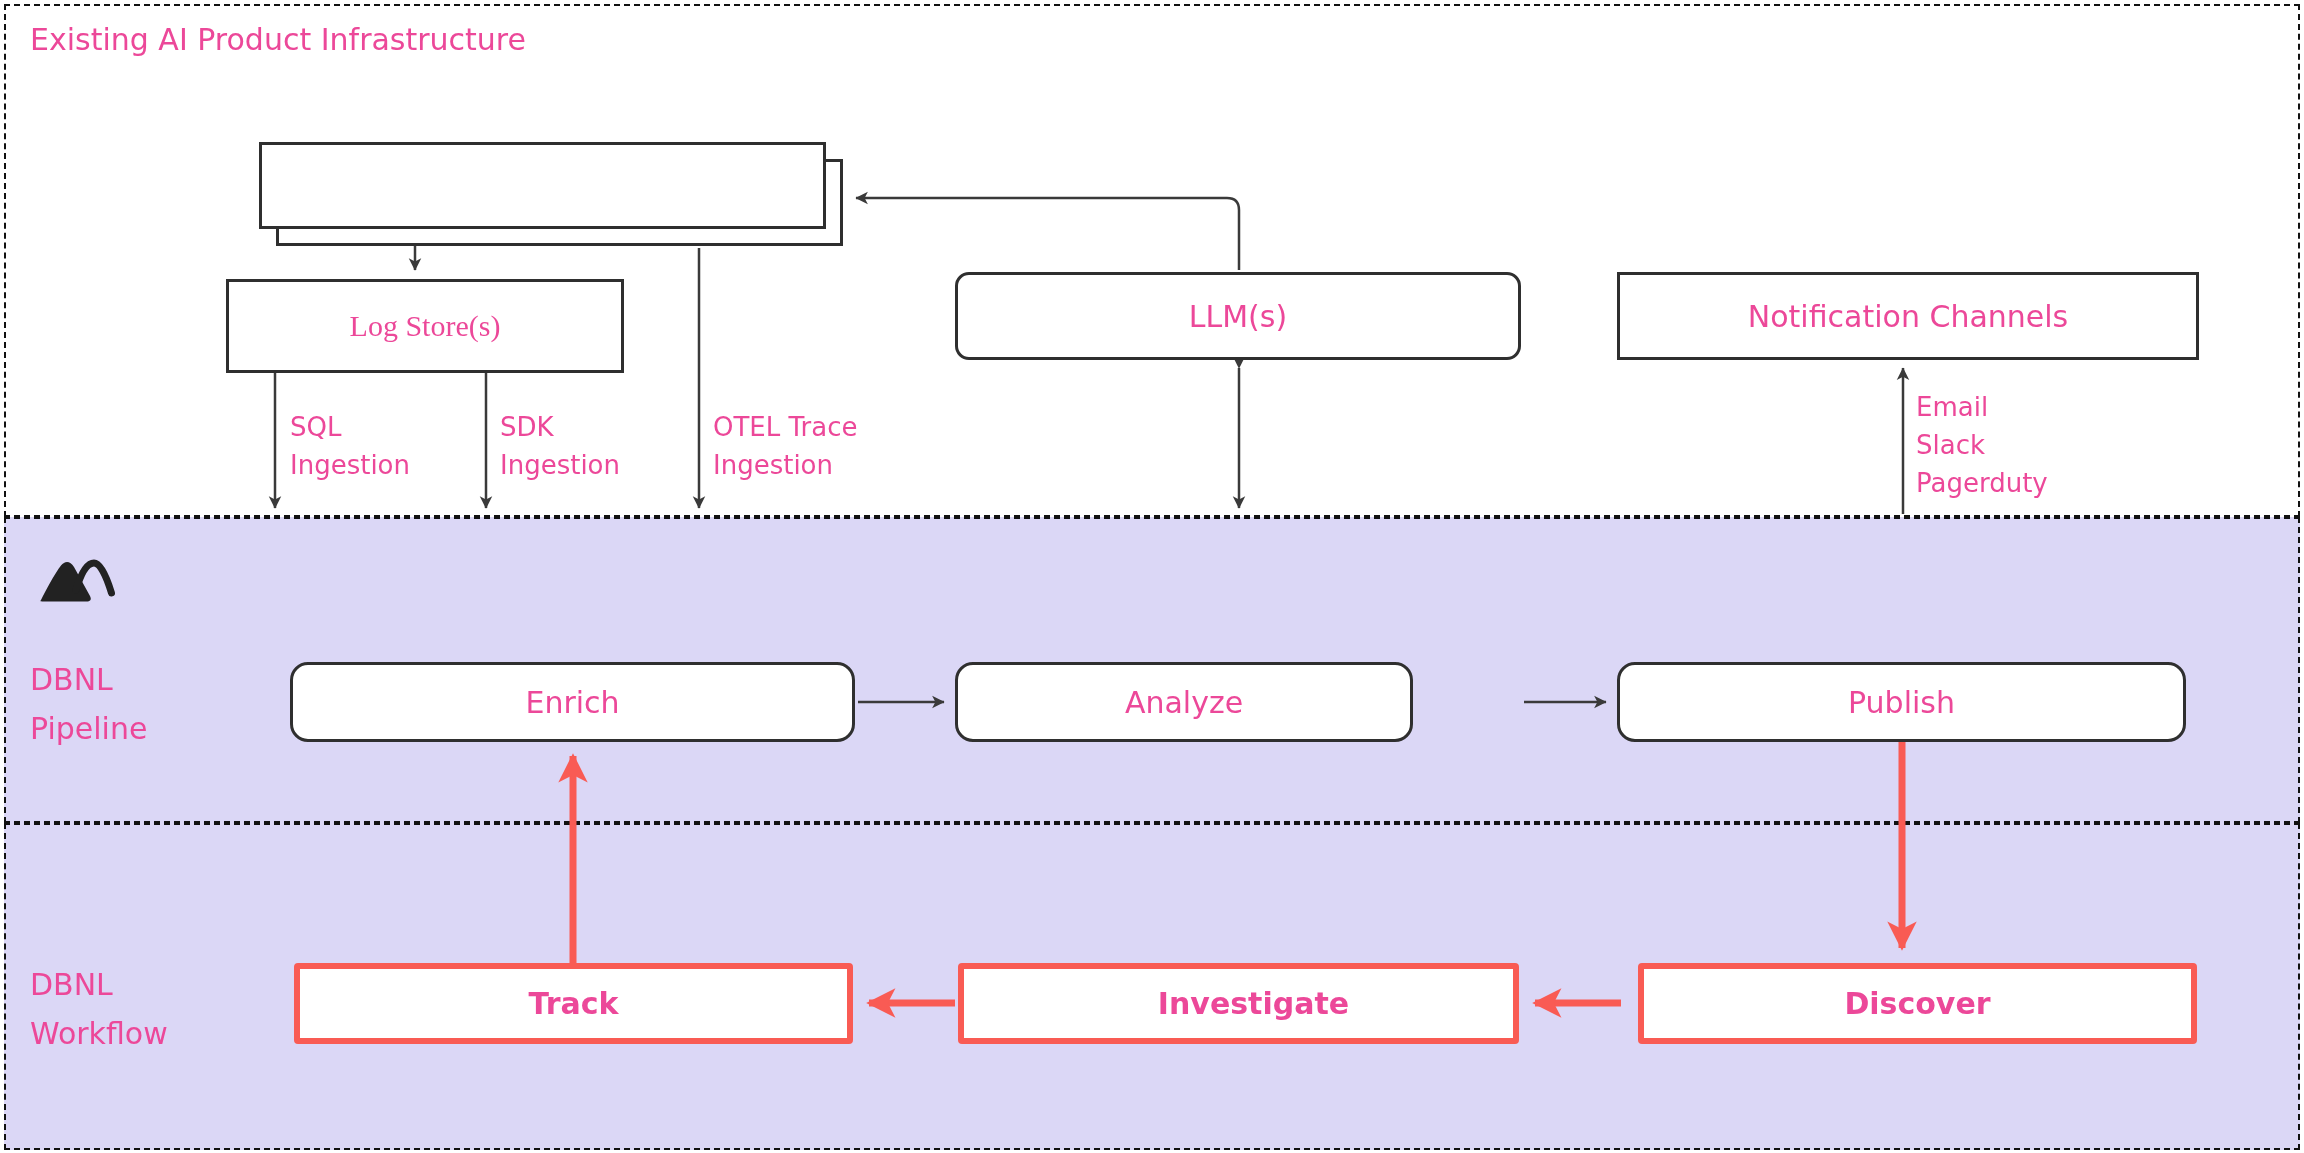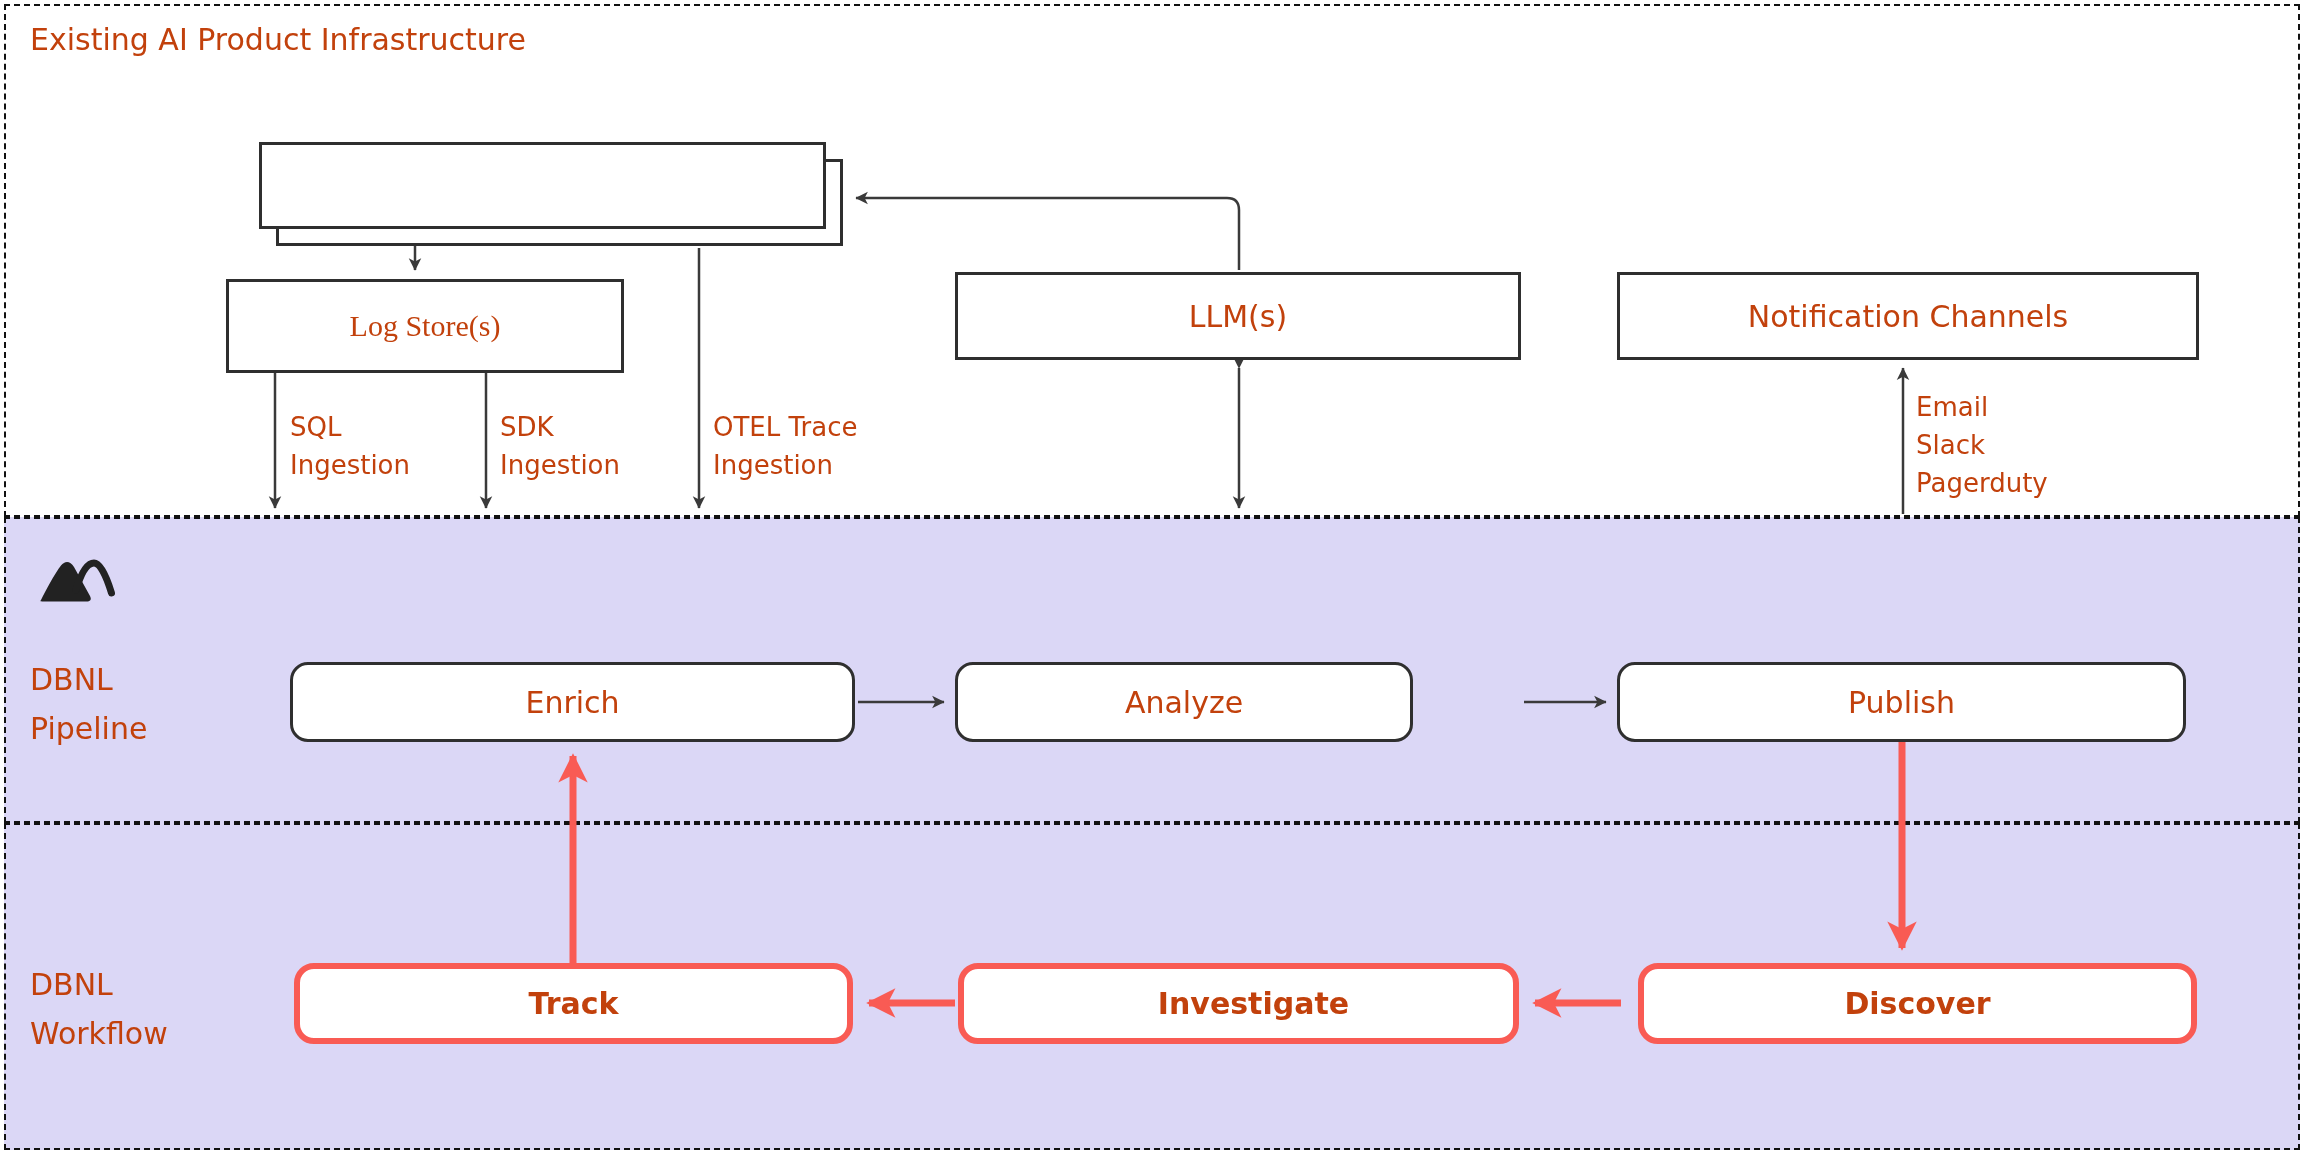--- a/index.html
+++ b/index.html
@@ -1,32 +1,32 @@
 <!DOCTYPE html>
 <html><head>
 <meta charset="utf-8">
 <style>
   html,body{margin:0;padding:0;background:#ffffff;}
   .canvas{
     position:relative;width:2304px;height:1153px;background:#ffffff;overflow:hidden;
-    font-family:"DejaVu Sans","Liberation Sans",sans-serif;color:#c2410c;
+    font-family:"DejaVu Sans","Liberation Sans",sans-serif;color:#ec4899;
   }
   .sec{position:absolute;left:4px;width:2296px;border:2.5px dashed #111;box-sizing:border-box;}
   .sec-infra{top:4px;height:513px;background:#ffffff;}
   .sec-pipeline{top:517px;height:306px;background:#dbd7f6;}
   .sec-workflow{top:823px;height:327px;background:#dbd7f6;}
   .title{position:absolute;left:30px;top:22px;font-size:30px;}
   .box{
     position:absolute;background:#ffffff;border:3px solid #2f2f2f;box-sizing:border-box;
     display:flex;align-items:center;justify-content:center;font-size:30px;
   }
   .stack-layer{position:absolute;background:#ffffff;border:3px solid #2f2f2f;box-sizing:border-box;}
   .round{border-radius:18px;}
   .rbox{
-    position:absolute;background:#ffffff;border:6px solid #f95b54;border-radius:20px;box-sizing:border-box;
+    position:absolute;background:#ffffff;border:6px solid #f95b54;border-radius:4px;box-sizing:border-box;
     display:flex;align-items:center;justify-content:center;font-size:30px;font-weight:bold;
   }
   .lbl{position:absolute;font-size:26px;line-height:38px;}
   .side-lbl{position:absolute;font-size:30px;line-height:49px;}
   .lbl span,.side-lbl span{display:block;}
   svg.overlay{position:absolute;left:0;top:0;pointer-events:none;}
   .logo{position:absolute;}
 </style>
 </head>
 <body>
@@ -69,21 +69,21 @@
     </g>
   </svg>
 
   <div class="stack-layer" style="left:276px;top:159px;width:567px;height:87px;"></div>
   <div class="stack-layer" style="left:259px;top:142px;width:567px;height:87px;"></div>
 
   <div class="box" style="left:226px;top:279px;width:398px;height:94px;font-family:Liberation Serif, serif;">
     <span>Log Store(s)</span>
   </div>
 
-  <div class="box" style="left:955px;top:272px;width:566px;height:88px;">
+  <div class="box" style="left:955px;top:272px;width:566px;height:88px;border-radius:14px;">
     <span>LLM(s)</span>
   </div>
 
   <div class="box" style="left:1617px;top:272px;width:582px;height:88px;">
     <span>Notification Channels</span>
   </div>
 
   <div class="lbl" style="left:290px;top:408px;">
     <span>SQL</span>
     <span>Ingestion</span>

